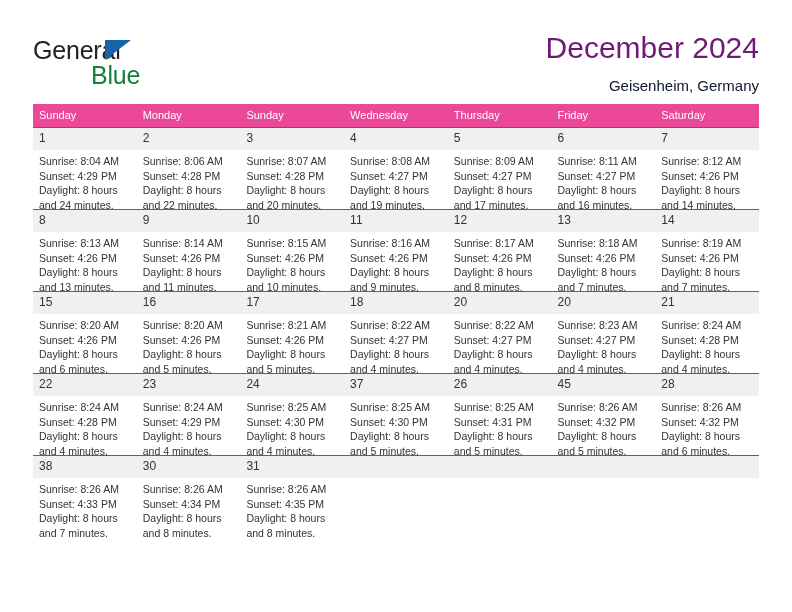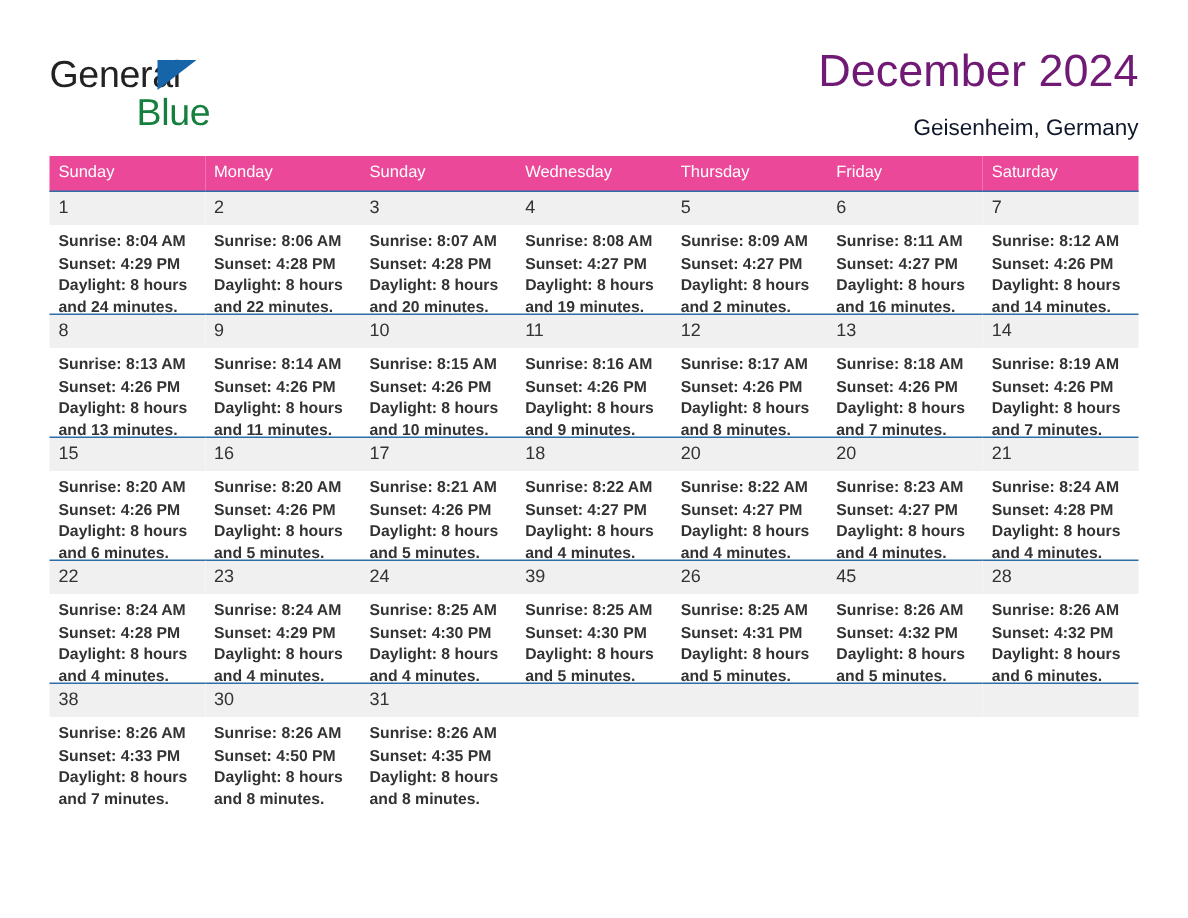--- a/index.html
+++ b/index.html
@@ -121,21 +121,20 @@
     font-size: 12px;
     color: #333333;
     line-height: 15px;
     padding: 3px 0 4px 6px;
     height: 15px;
   }
   .details {
     padding: 4px 6px 0 6px;
     height: 59px;
     box-sizing: border-box;
-    font-weight: bold;
   }
   .details div {
     font-size: 10.5px;
     line-height: 14.5px;
     color: #333333;
     white-space: nowrap;
   }
   .empty .daynum {
     background: #f0f0f0;
   }
@@ -209,21 +208,21 @@
               <div>Daylight: 8 hours</div>
               <div>and 19 minutes.</div>
             </div>
           </td>
           <td>
             <div class="daynum">5</div>
             <div class="details">
               <div>Sunrise: 8:09 AM</div>
               <div>Sunset: 4:27 PM</div>
               <div>Daylight: 8 hours</div>
-              <div>and 2 minutes.</div>
+              <div>and 17 minutes.</div>
             </div>
           </td>
           <td>
             <div class="daynum">6</div>
             <div class="details">
               <div>Sunrise: 8:11 AM</div>
               <div>Sunset: 4:27 PM</div>
               <div>Daylight: 8 hours</div>
               <div>and 16 minutes.</div>
             </div>
@@ -390,21 +389,21 @@
           <td>
             <div class="daynum">24</div>
             <div class="details">
               <div>Sunrise: 8:25 AM</div>
               <div>Sunset: 4:30 PM</div>
               <div>Daylight: 8 hours</div>
               <div>and 4 minutes.</div>
             </div>
           </td>
           <td>
-            <div class="daynum">39</div>
+            <div class="daynum">37</div>
             <div class="details">
               <div>Sunrise: 8:25 AM</div>
               <div>Sunset: 4:30 PM</div>
               <div>Daylight: 8 hours</div>
               <div>and 5 minutes.</div>
             </div>
           </td>
           <td>
             <div class="daynum">26</div>
             <div class="details">
@@ -440,21 +439,21 @@
               <div>Sunrise: 8:26 AM</div>
               <div>Sunset: 4:33 PM</div>
               <div>Daylight: 8 hours</div>
               <div>and 7 minutes.</div>
             </div>
           </td>
           <td>
             <div class="daynum">30</div>
             <div class="details">
               <div>Sunrise: 8:26 AM</div>
-              <div>Sunset: 4:50 PM</div>
+              <div>Sunset: 4:34 PM</div>
               <div>Daylight: 8 hours</div>
               <div>and 8 minutes.</div>
             </div>
           </td>
           <td>
             <div class="daynum">31</div>
             <div class="details">
               <div>Sunrise: 8:26 AM</div>
               <div>Sunset: 4:35 PM</div>
               <div>Daylight: 8 hours</div>

